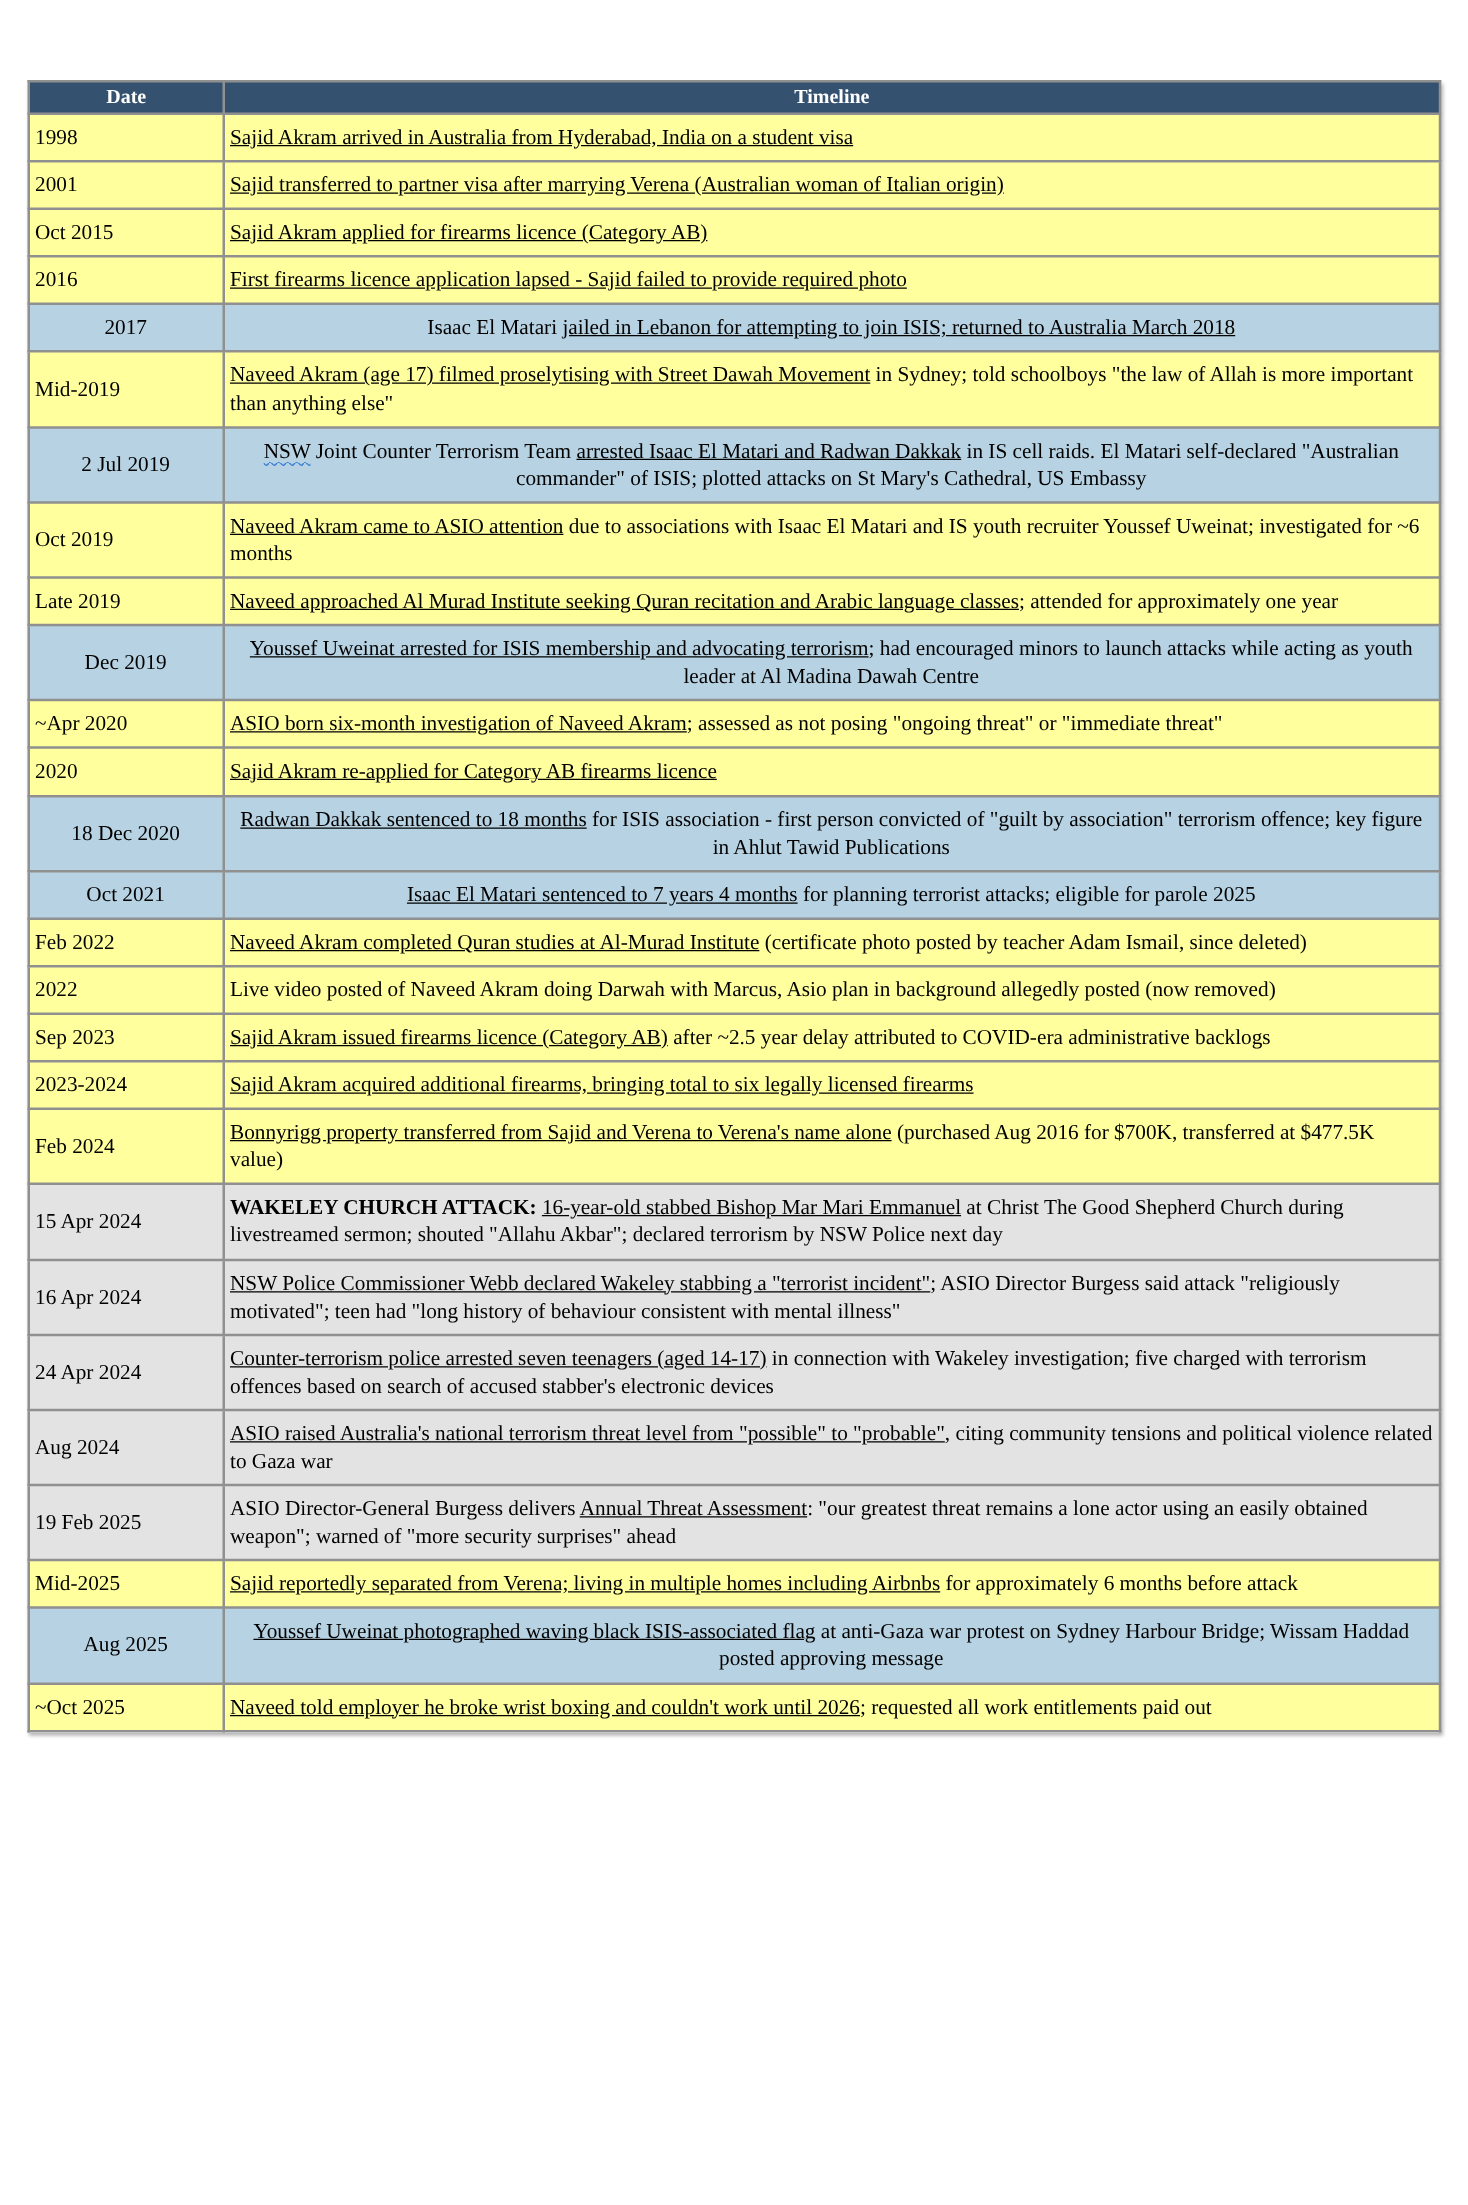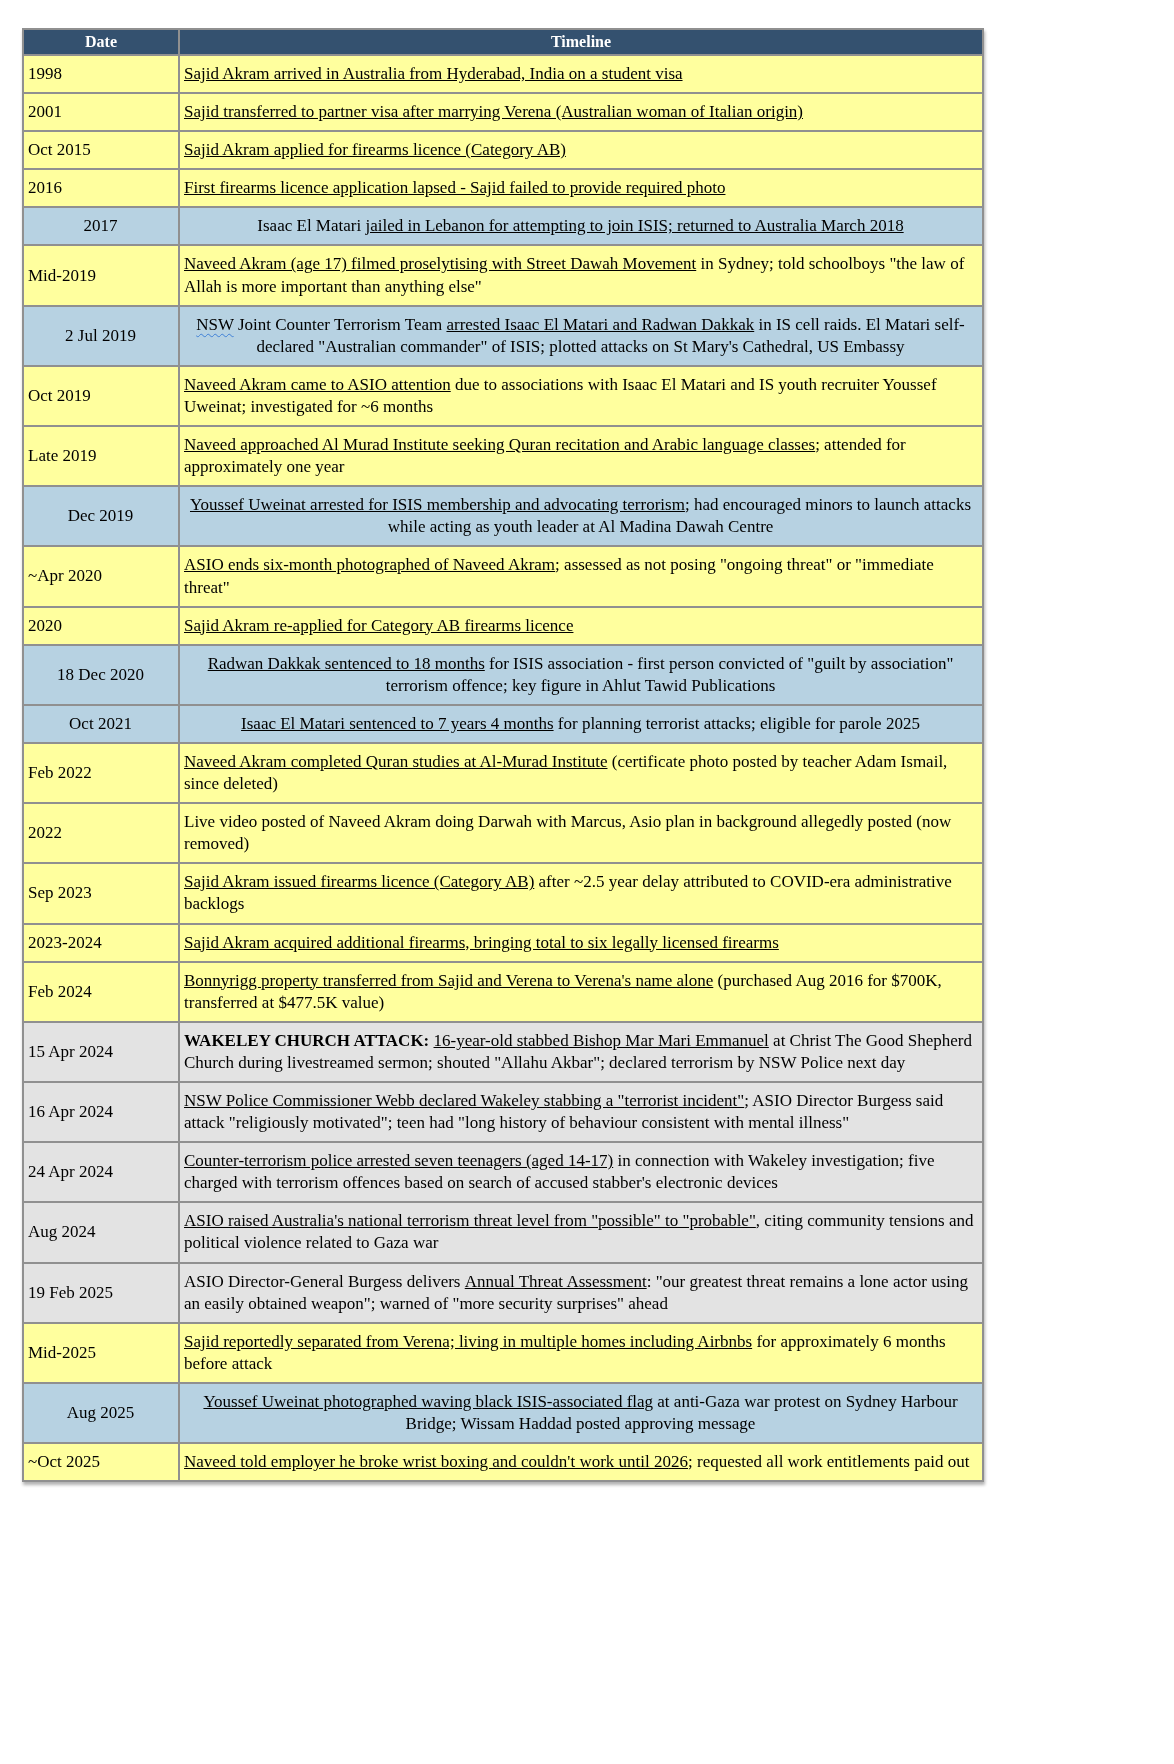--- a/index.html
+++ b/index.html
@@ -15,23 +15,24 @@
   *{box-sizing:border-box;}
   html,body{margin:0;padding:0;background:#FFFFFF;}
   body{
     font-family:"Liberation Serif","DejaVu Serif",serif;
     color:#000;
     width:1174px;
   }
   .page{padding:28px 21px 10px 22px;}
   table.timeline{
     border-collapse:collapse;
-    width:962px;
+    width:1131px;
     table-layout:fixed;
     box-shadow:1px 3px 3px rgba(0,0,0,0.30);
+    margin-top:36px;
   }
   table.timeline th, table.timeline td{
     border:2px solid var(--border);
   }
   th{
     background:var(--header-bg);
     color:var(--header-text);
     font-weight:bold;
     font-size:16px;
     padding:3px 4px;
@@ -50,21 +51,20 @@
     white-space:nowrap;
     padding-left:4px;
   }
   tr.yellow td{background:var(--row-yellow);}
   tr.blue td{background:var(--row-blue);text-align:center;}
   tr.gray td{background:var(--row-gray);}
   .u{
     text-decoration:underline;
     color:var(--link-text);
     cursor:pointer;
-    font-family:Liberation Serif, serif;
   }
   .b{font-weight:bold;text-align:right;}
   .wavy{
     text-decoration:underline wavy var(--spellcheck-wavy);
     text-decoration-thickness:1px;
     text-underline-offset:3px;
   }
 </style>
 </head>
 <body>
@@ -113,21 +113,21 @@
         <tr class="row yellow">
           <td class="date-cell">Late 2019</td>
           <td class="timeline-cell"><span class="u">Naveed approached Al Murad Institute seeking Quran recitation and Arabic language classes</span><span>; attended for approximately one year</span></td>
         </tr>
         <tr class="row blue">
           <td class="date-cell">Dec 2019</td>
           <td class="timeline-cell"><span class="u">Youssef Uweinat arrested for ISIS membership and advocating terrorism</span><span>; had encouraged minors to launch attacks while acting as youth leader at Al Madina Dawah Centre</span></td>
         </tr>
         <tr class="row yellow">
           <td class="date-cell">~Apr 2020</td>
-          <td class="timeline-cell"><span class="u">ASIO ends six-month photographed of Naveed Akram</span><span>; assessed as not posing "ongoing threat" or "immediate threat"</span></td>
+          <td class="timeline-cell"><span class="u">ASIO born six-month investigation of Naveed Akram</span><span>; assessed as not posing "ongoing threat" or "immediate threat"</span></td>
         </tr>
         <tr class="row yellow">
           <td class="date-cell">2020</td>
           <td class="timeline-cell"><span class="u">Sajid Akram re-applied for Category AB firearms licence</span></td>
         </tr>
         <tr class="row blue">
           <td class="date-cell">18 Dec 2020</td>
           <td class="timeline-cell"><span class="u">Radwan Dakkak sentenced to 18 months</span><span> for ISIS association - first person convicted of "guilt by association" terrorism offence; key figure in Ahlut Tawid Publications</span></td>
         </tr>
         <tr class="row blue">

